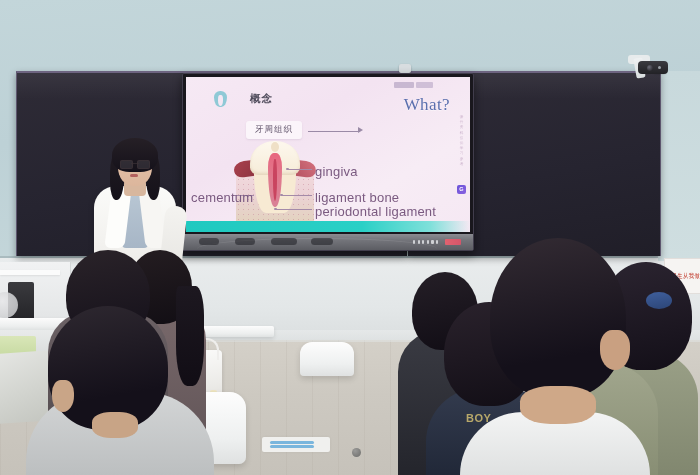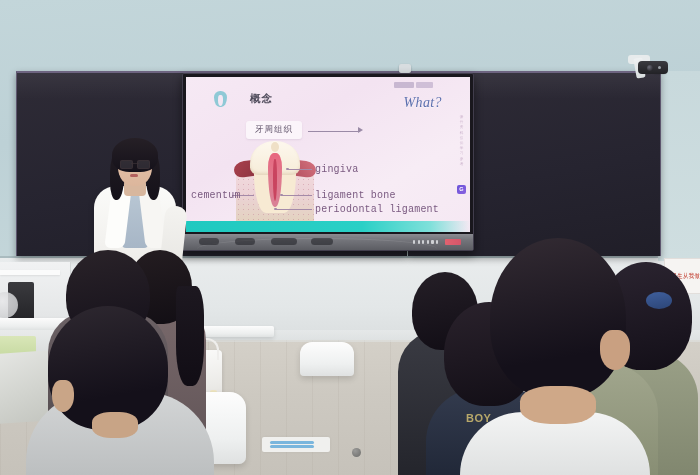--- a/index.html
+++ b/index.html
@@ -121,23 +121,23 @@
   }
   .badge-top{
     position:absolute;right:37px;top:5px;display:flex;gap:2px;
   }
   .badge-top i{
     display:block;height:6px;width:20px;border-radius:1px;
     background:#b9a8c6;opacity:.75;
   }
   .badge-top i:nth-child(2){width:17px;background:#c3b2ce;}
   .what{
-    position:absolute;right:28px;top:18px;
-    font-family:"Liberation Serif", serif;font-style:italic;
-    font-size:14px;color:#5b6fae;letter-spacing:.4px;
+    position:absolute;right:20px;top:18px;
+    font-family:"Liberation Serif", serif;
+    font-size:17px;color:#5b6fae;letter-spacing:.4px;
     text-shadow:0 1px 1px rgba(255,255,255,.6);
   }
   .tissue-box{
     position:absolute;left:60px;top:44px;
     padding:3px 9px;background:rgba(255,255,255,.62);
     border-radius:3px;font-size:8.5px;color:#5c4f66;letter-spacing:1px;
     box-shadow:0 1px 2px rgba(150,120,160,.18);
   }
   .tissue-line{
     position:absolute;left:122px;top:54px;width:52px;height:1px;
@@ -219,22 +219,22 @@
     border-radius:50% 20% 10% 40%;
     transform:rotate(-8deg);
   }
   .gum-r{
     position:absolute;left:72px;top:22px;width:22px;height:16px;
     background:linear-gradient(225deg,#d4727f,#b4505f);
     border-radius:20% 50% 40% 10%;
     transform:rotate(8deg);
   }
   .lbl{
-    position:absolute;font-family:Liberation Mono, monospace;
-    font-size:10px;color:#7a5a80;white-space:nowrap;letter-spacing:.2px;
+    position:absolute;font-family:Liberation Sans, sans-serif;
+    font-size:13px;color:#7a5a80;white-space:nowrap;letter-spacing:.2px;
   }
   .lead{position:absolute;height:1px;background:#a48aa8;}
   .dot{position:absolute;width:2.6px;height:2.6px;border-radius:50%;background:#a48aa8;}
   .teal-band{
     position:absolute;left:0;bottom:0;width:100%;height:11px;
     background:linear-gradient(90deg,#1fc9c0 0%,#2ad0c6 62%,#7fe0da 86%,rgba(240,230,245,0) 100%);
     border-radius:0 0 0 0;
   }
   
   .cam-arm{

